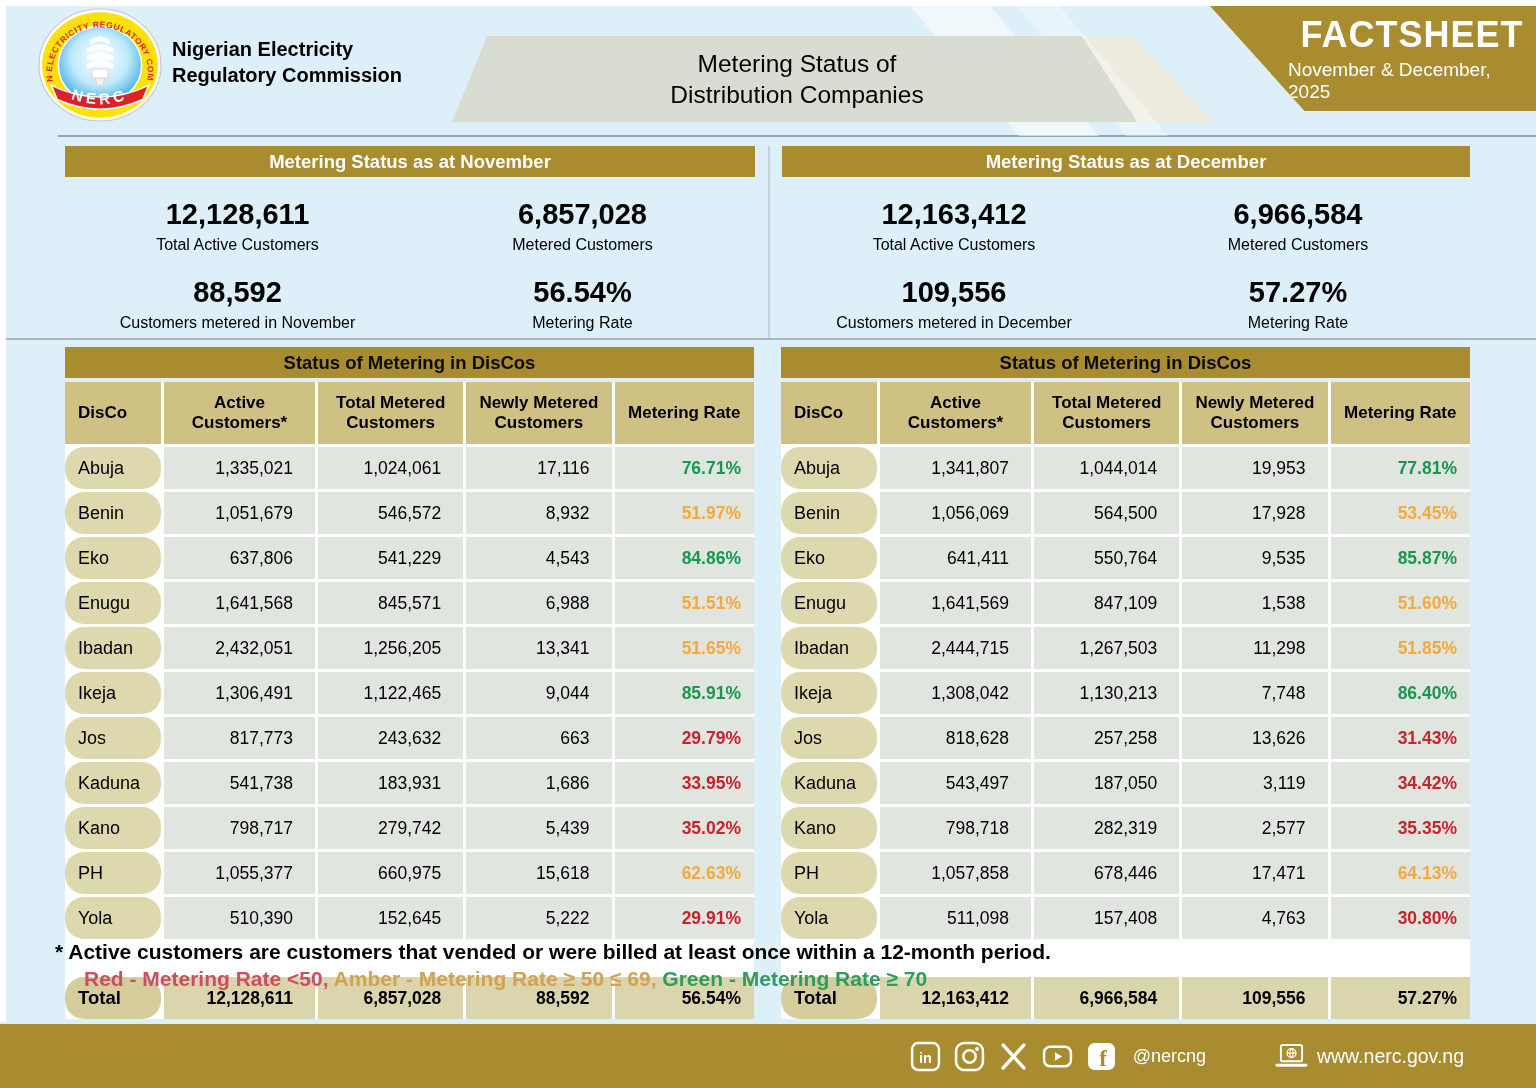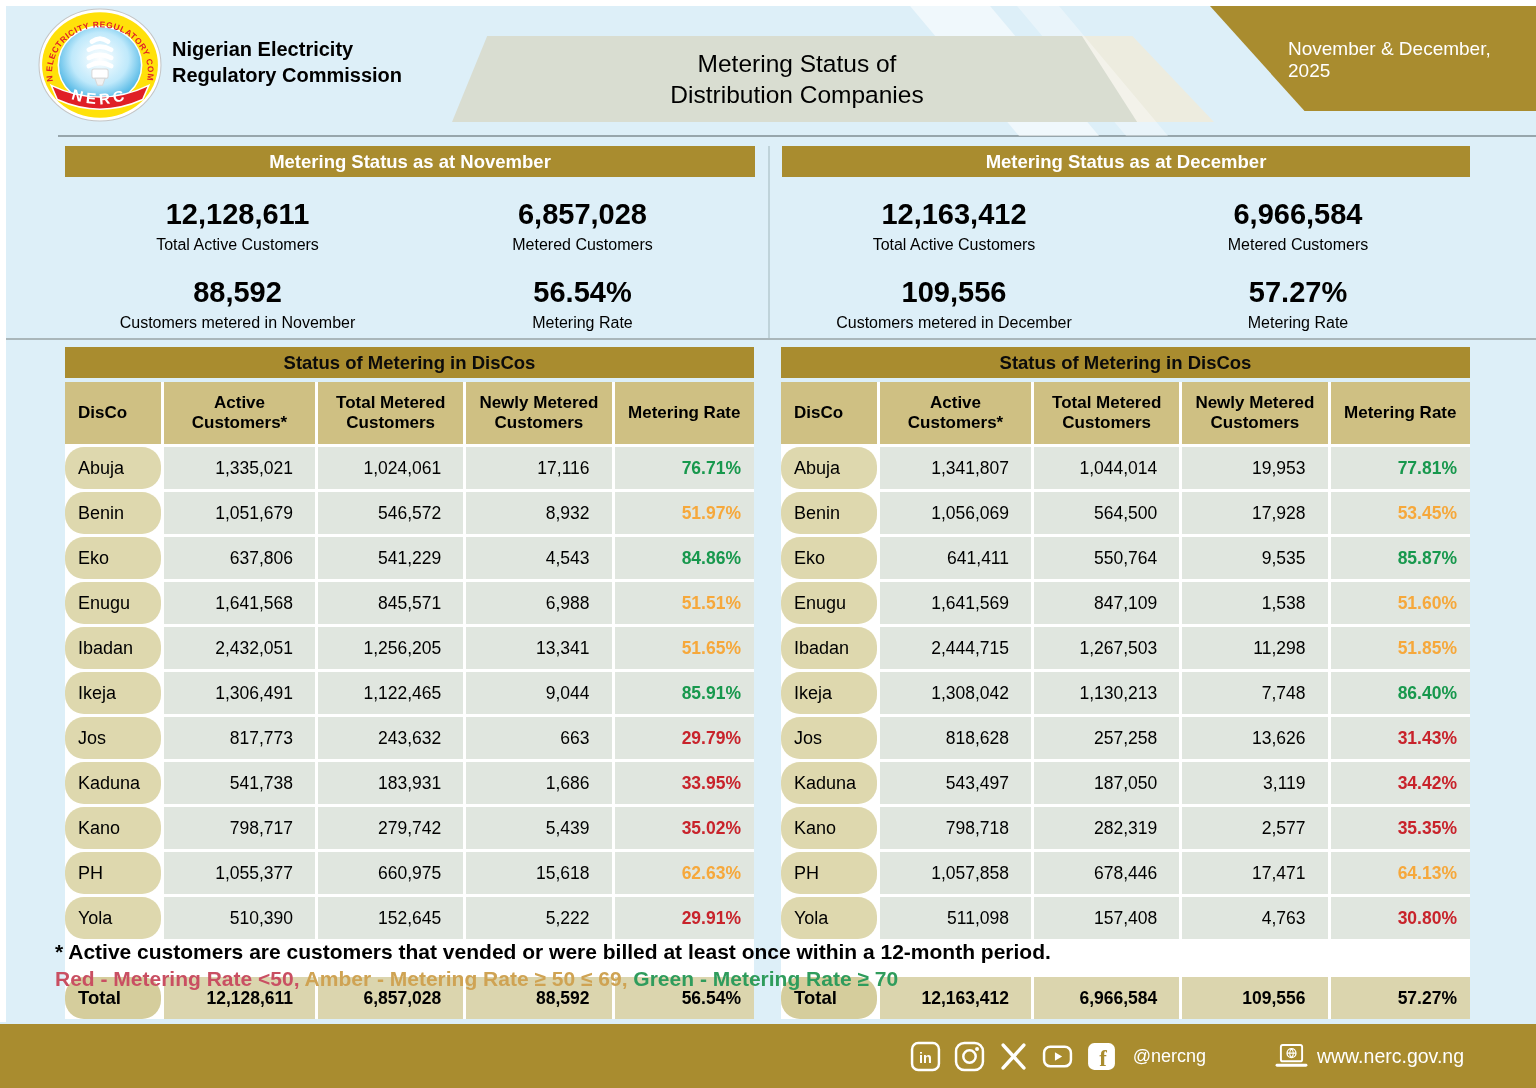--- a/index.html
+++ b/index.html
@@ -60,21 +60,21 @@
   .c.num{justify-content:flex-end;padding-right:22px;}
   .c.rate{justify-content:flex-end;padding-right:13px;font-weight:700;}
   .rate-green{color:var(--green);} .rate-amber{color:var(--amber);} .rate-red{color:var(--red);}
   .c.tot{font-weight:700;background:var(--total-cell);margin-top:35px;}
   .c.name.tot{background:var(--total-first);font-size:18.5px;}
   .c.rate.tot{color:#000;}
 
   
   .footnotes{position:absolute;left:55px;top:940px;font-size:21px;}
   .note{font-weight:700;}
-  .legend{margin-top:3px;font-weight:700;}
+  .legend{margin-top:3px;font-weight:700;margin-left:29px;}
   .footer{position:absolute;left:0;bottom:0;width:100%;height:64px;background:var(--gold);
           display:flex;align-items:center;justify-content:flex-end;padding-right:72px;box-sizing:border-box;gap:13px;}
   .icon{width:31px;height:31px;display:block;}
   .handle{color:#fff;font-size:18px;margin-left:3px;}
   .web{display:flex;align-items:center;gap:9px;margin-left:56px;color:#fff;font-size:19.5px;}
   .web .icon{width:33px;height:27px;}
 </style>
 </head>
 <body>
 
@@ -121,20 +121,21 @@
 
   <div class="title-back"></div>
   <div class="streak s1"></div>
   <div class="streak s2"></div>
   <div class="title-main">
     <div>Metering Status of</div>
     <div>Distribution Companies</div>
   </div>
 
   <div class="factsheet">
+    <div class="fs-title">FACTSHEET</div>
     <div class="fs-sub">November &amp; December, 2025</div>
   </div>
 
   <div class="header-rule"></div>
 
   <div class="panel nov">
     <div class="panel-title">Metering Status as at November</div>
     <div class="stats">
       <div class="stat">
         <div class="val">12,128,611</div>

